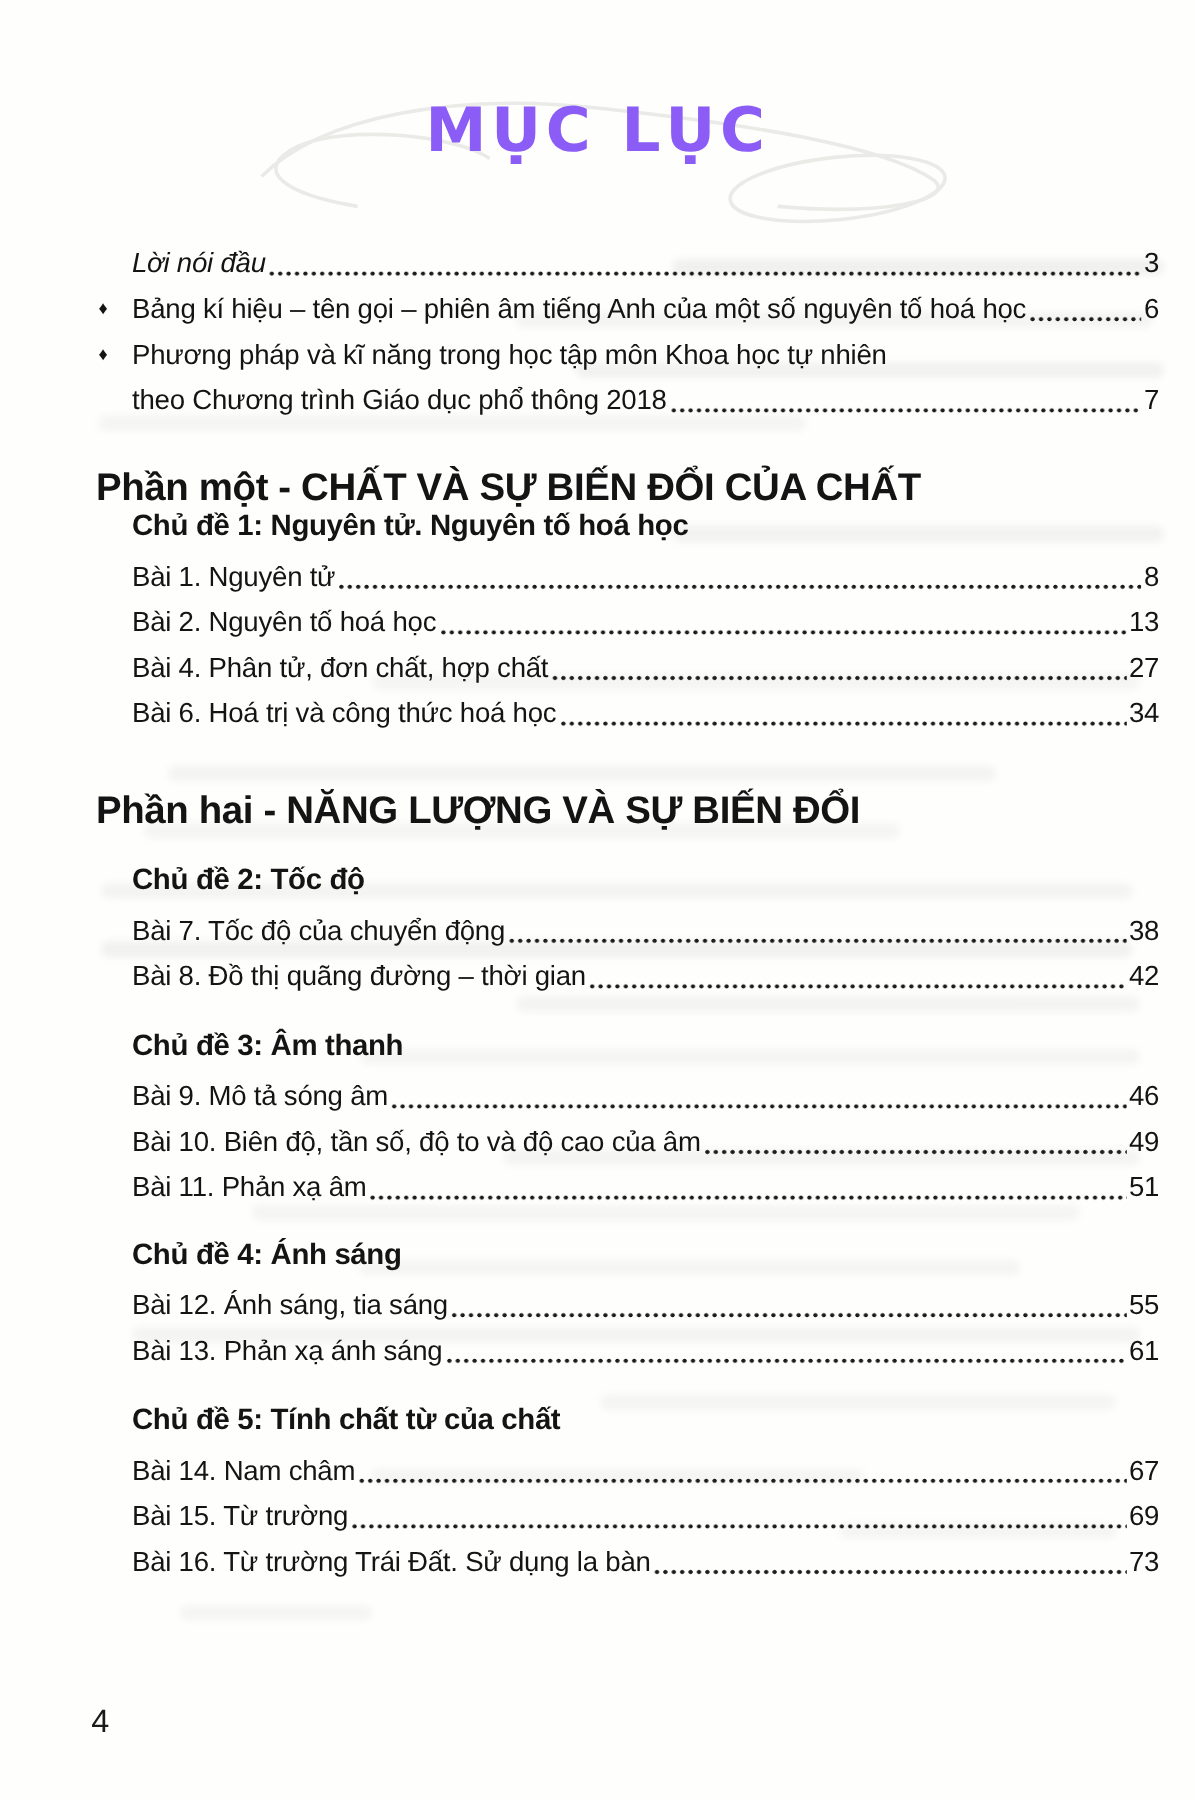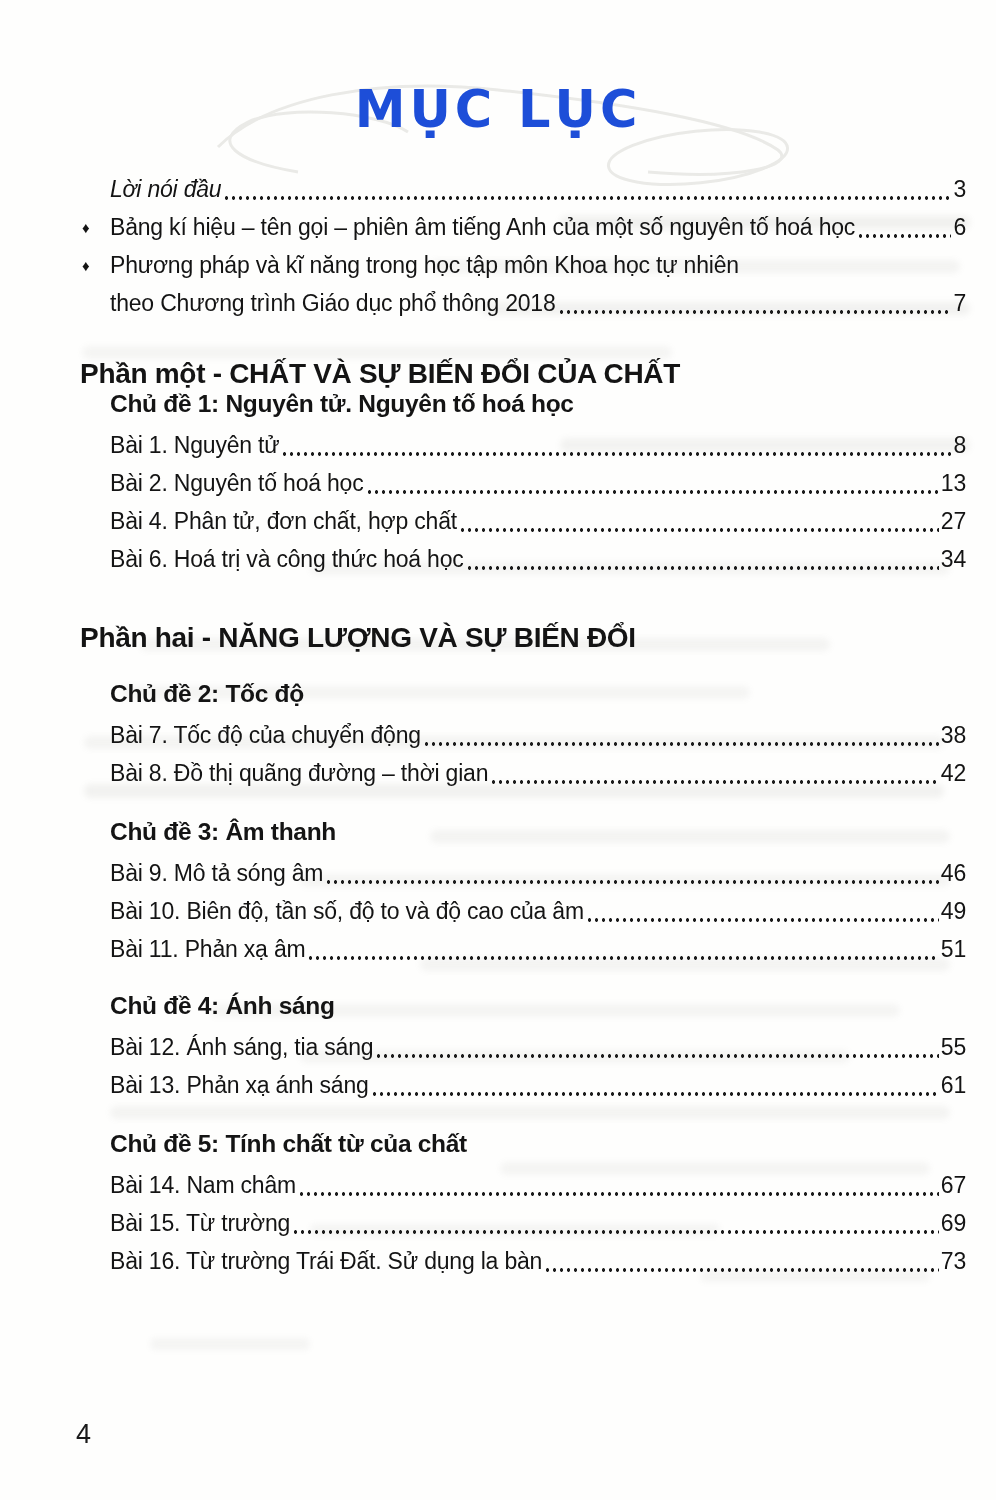--- a/index.html
+++ b/index.html
@@ -44,21 +44,21 @@
   }
   h1.doc-title {
     position: relative;
     z-index: 1;
     display: inline-block;
     margin: 0;
     font-family: "DejaVu Sans", "Liberation Sans", sans-serif;
     font-size: 51px;
     font-weight: 900;
     letter-spacing: 4px;
-    color: #1d4ed8;
+    color: #8b5cf6;
   }
 
   
   .content {
     position: relative;
     z-index: 1;
     padding: 0 30px 0 80px;
     letter-spacing: -0.2px;
   }
 
@@ -93,37 +93,37 @@
     position: absolute;
     left: 2px;
     bottom: 11px;
     font-size: 15px;
     line-height: 1;
   }
 
   
   .part-title {
     margin: 0;
-    font-size: 28px;
+    font-size: 32px;
     font-weight: bold;
     letter-spacing: -0.3px;
   }
   .part-one { margin-top: 36px; }
   .part-two { margin-top: 44px; }
 
   .topic-title {
     margin: 0;
     padding-left: 30px;
     font-size: 24.5px;
     font-weight: bold;
     letter-spacing: -0.3px;
   }
   .lessons { margin-top: 8px; }
 
-  .mt-front  { }
+  .mt-front  { margin-top: 30px; }
   .mt-topic1 { }
   .mt-topic2 { margin-top: 26px; }
   .mt-topic3 { margin-top: 26px; }
   .mt-topic4 { margin-top: 24px; }
   .mt-topic5 { margin-top: 26px; }
 
   
   .folio {
     position: absolute;
     left: 76px;

